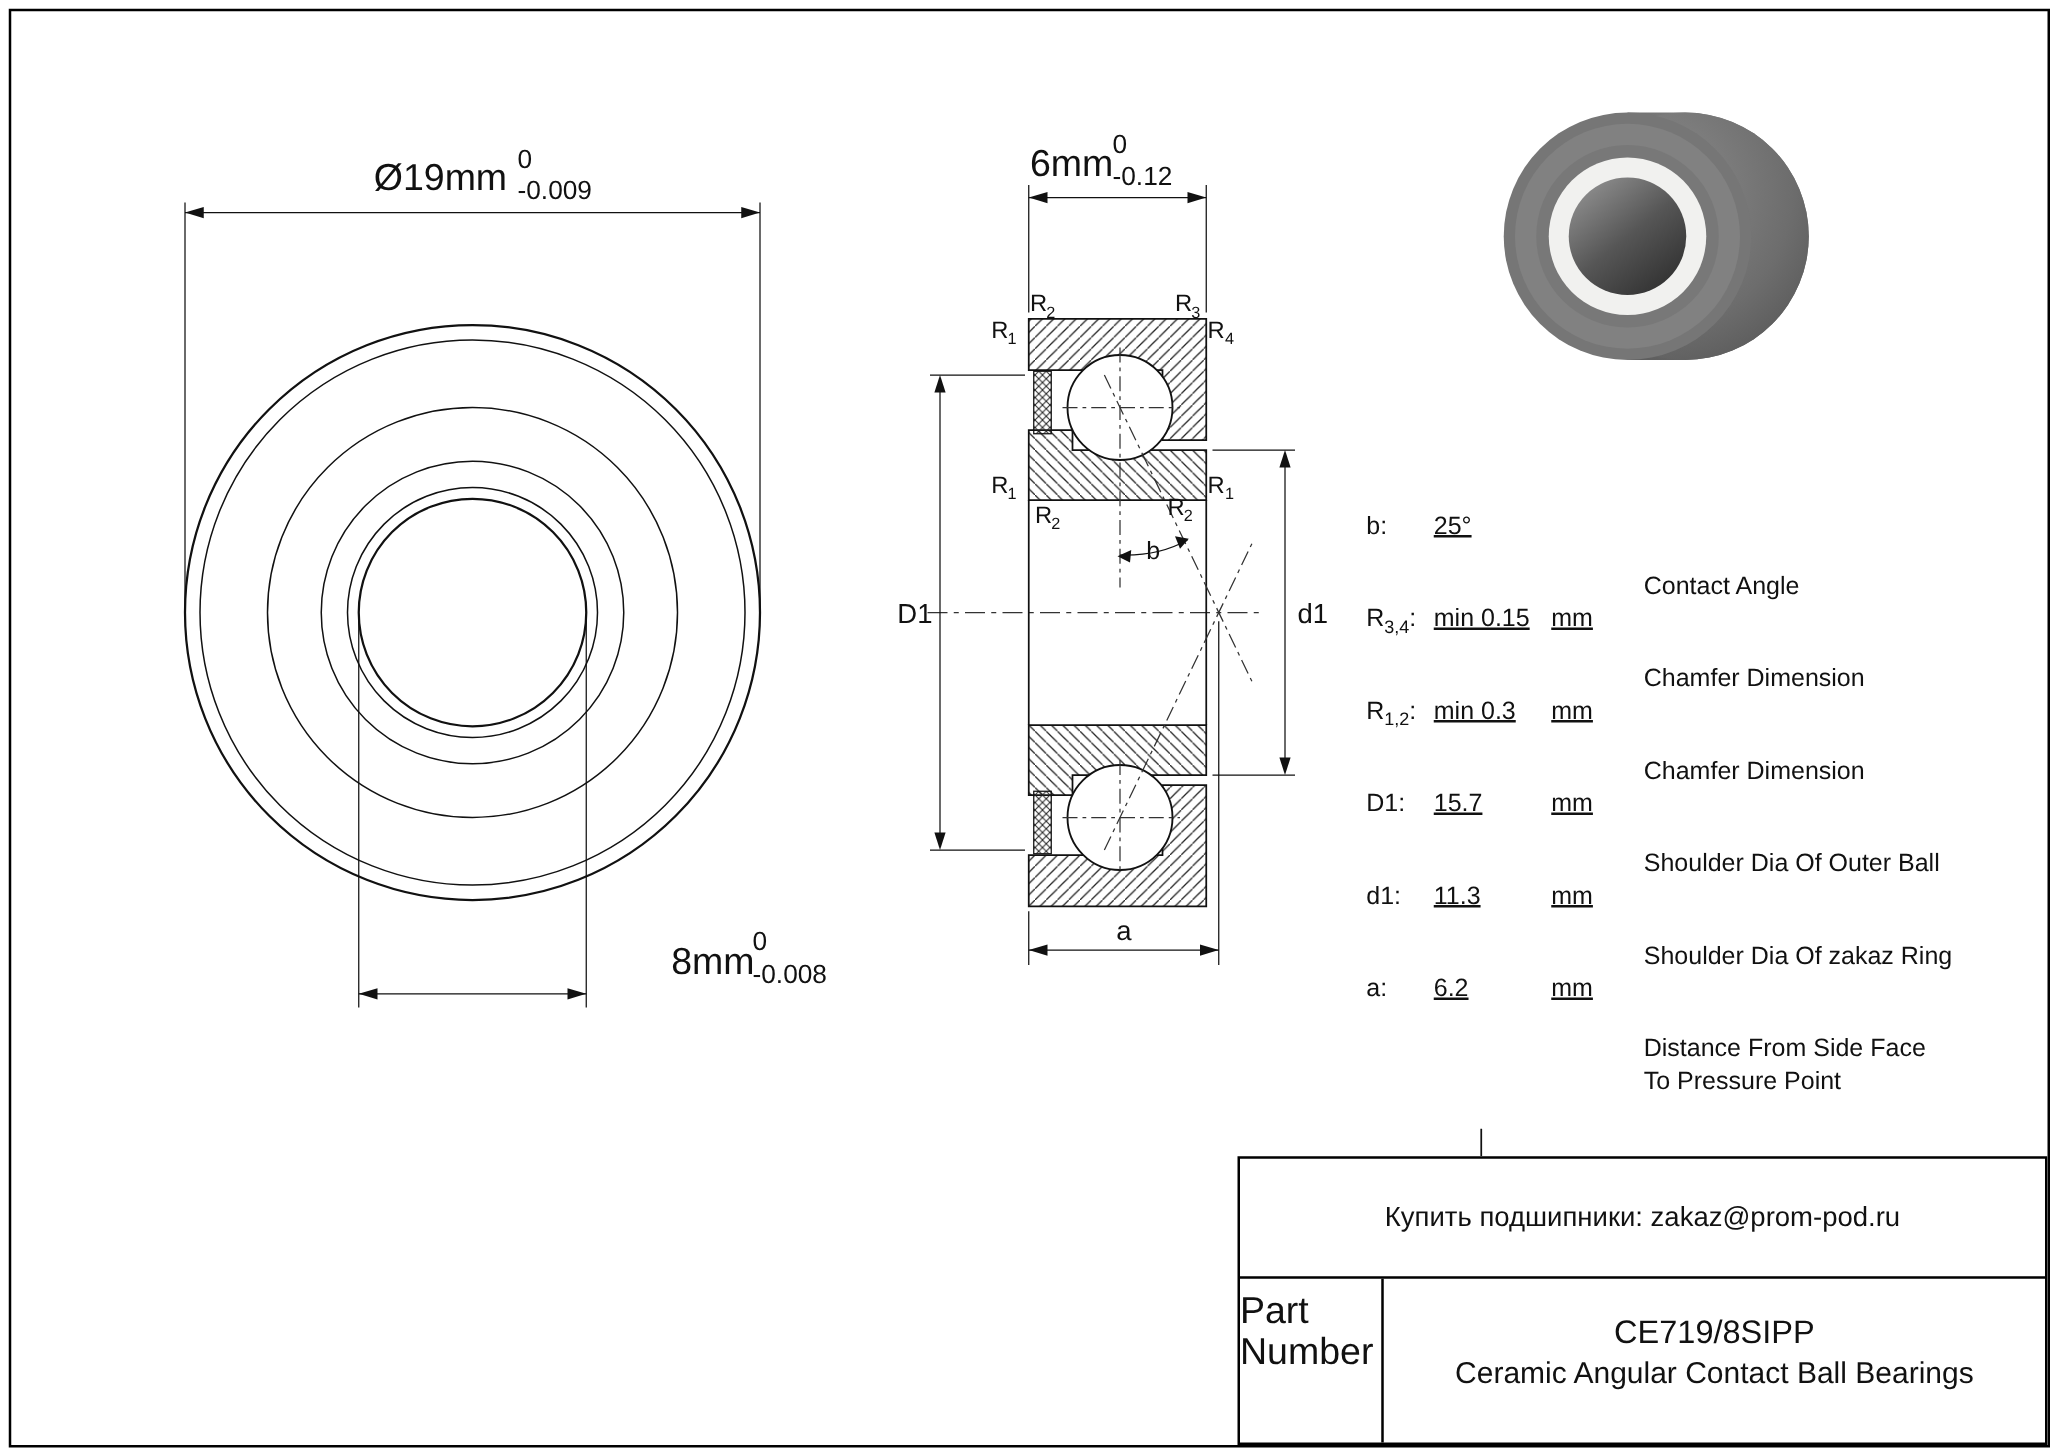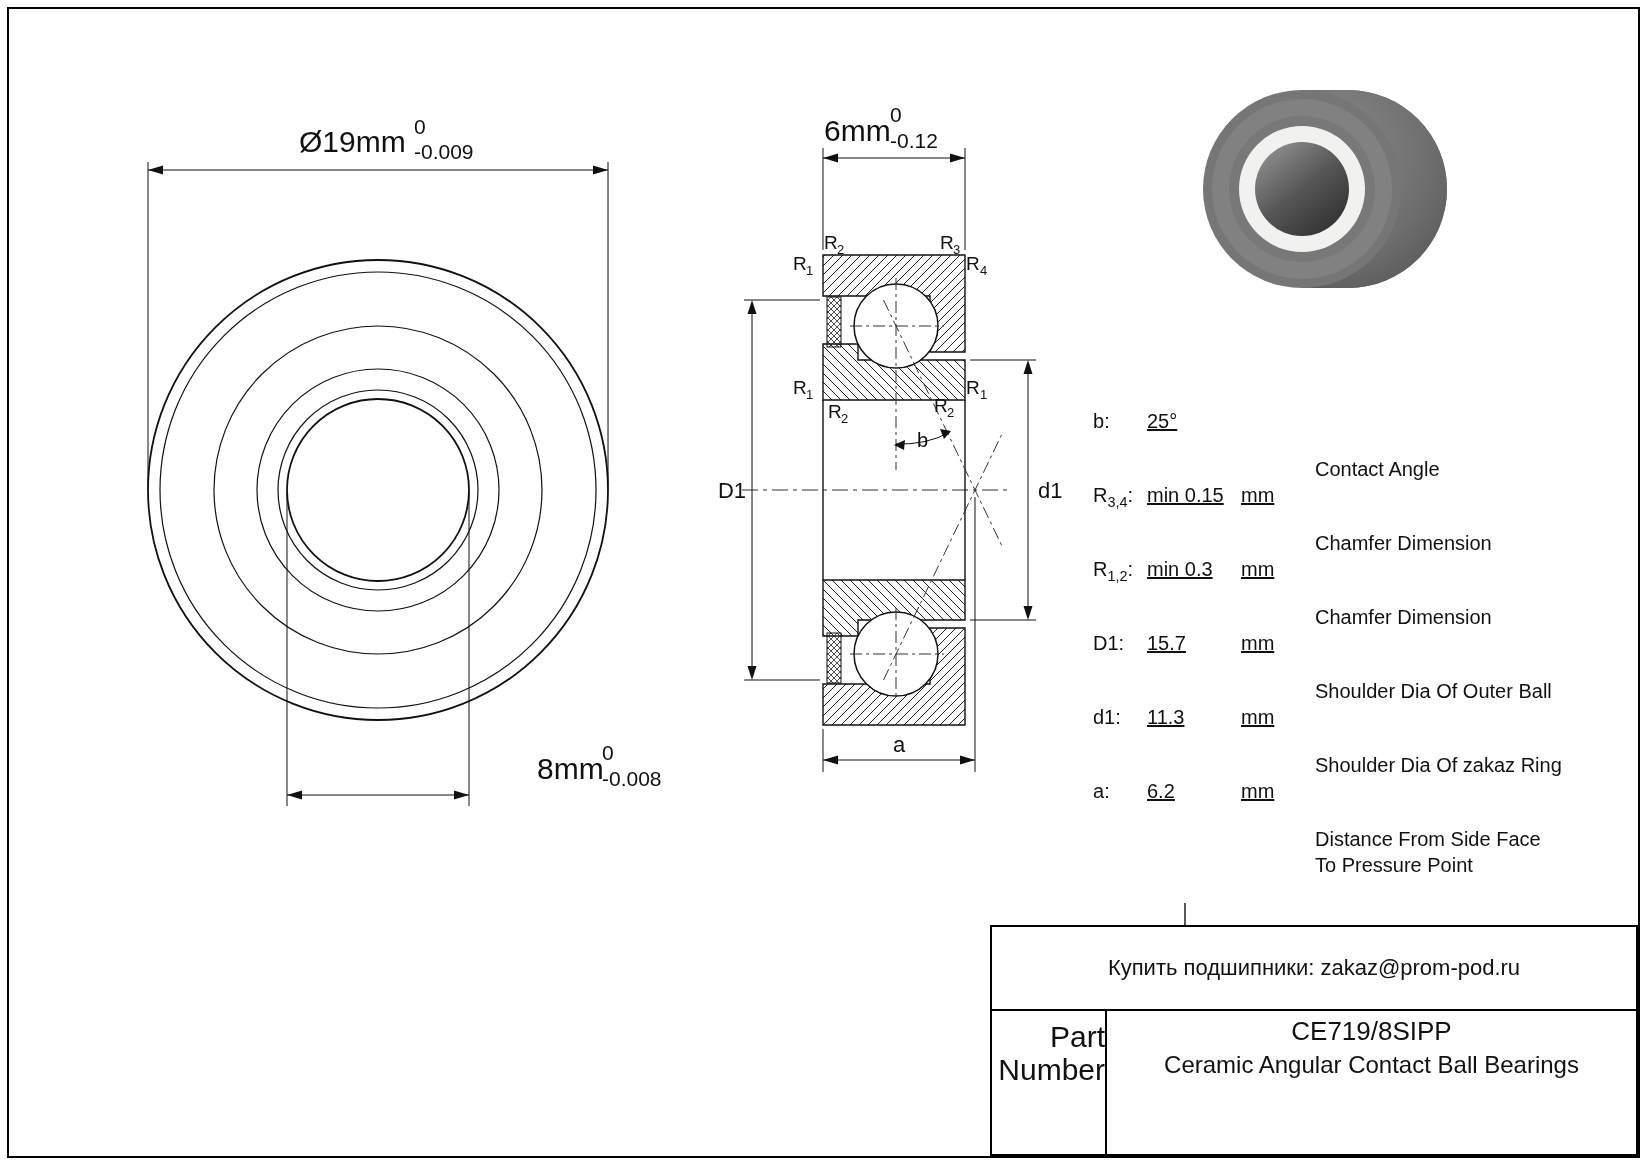--- a/index.html
+++ b/index.html
@@ -13,24 +13,24 @@
   .spec-table { position:absolute; left:1093px; top:408px; width:470px; font-size:20px; line-height:26px; }
   .spec-row { display:flex; align-items:flex-start; min-height:44.5px; }
   .spec-param { flex:0 0 54px; }
   .spec-value { flex:0 0 94px;text-decoration:underline; }
   .spec-unit  { flex:0 0 74px;text-decoration:underline; }
   .spec-desc  { flex:1 1 auto; max-width:250px;margin-top:48px; }
   sub { font-size:0.72em; }
 
   
   .title-block { position:absolute; left:990px; top:925px; right:9px; bottom:9px; border:2px solid #000; display:flex; flex-direction:column; background:#fff; }
-  .tb-top { height:84px; border-bottom:2px solid #000; display:flex; align-items:center; justify-content:center; font-size:22px; }
+  .tb-top { height:96px; border-bottom:2px solid #000; display:flex; align-items:center; justify-content:center; font-size:22px; }
   .tb-bottom { flex:1; display:flex; }
-  .tb-part-label { flex:0 0 115px; border-right:2px solid #000; text-align:right; padding-top:9px; font-size:30px; line-height:33px; }
-  .tb-part-info { flex:1; text-align:center; padding-top:5px; }
+  .tb-part-label { flex:0 0 115px; border-right:2px solid #000; text-align:left; padding-top:9px; font-size:30px; line-height:33px; }
+  .tb-part-info { flex:1; text-align:center; padding-top:27px; }
   .tb-pn { font-size:26px; line-height:30px; }
   .tb-desc { font-size:24px; line-height:28px; margin-top:5px; }
 </style>
 </head>
 <body>
 
 <div class="page">
   <div class="frame"></div>
 
   <svg class="drawing" width="1647" height="1165" viewBox="0 0 1647 1165">

